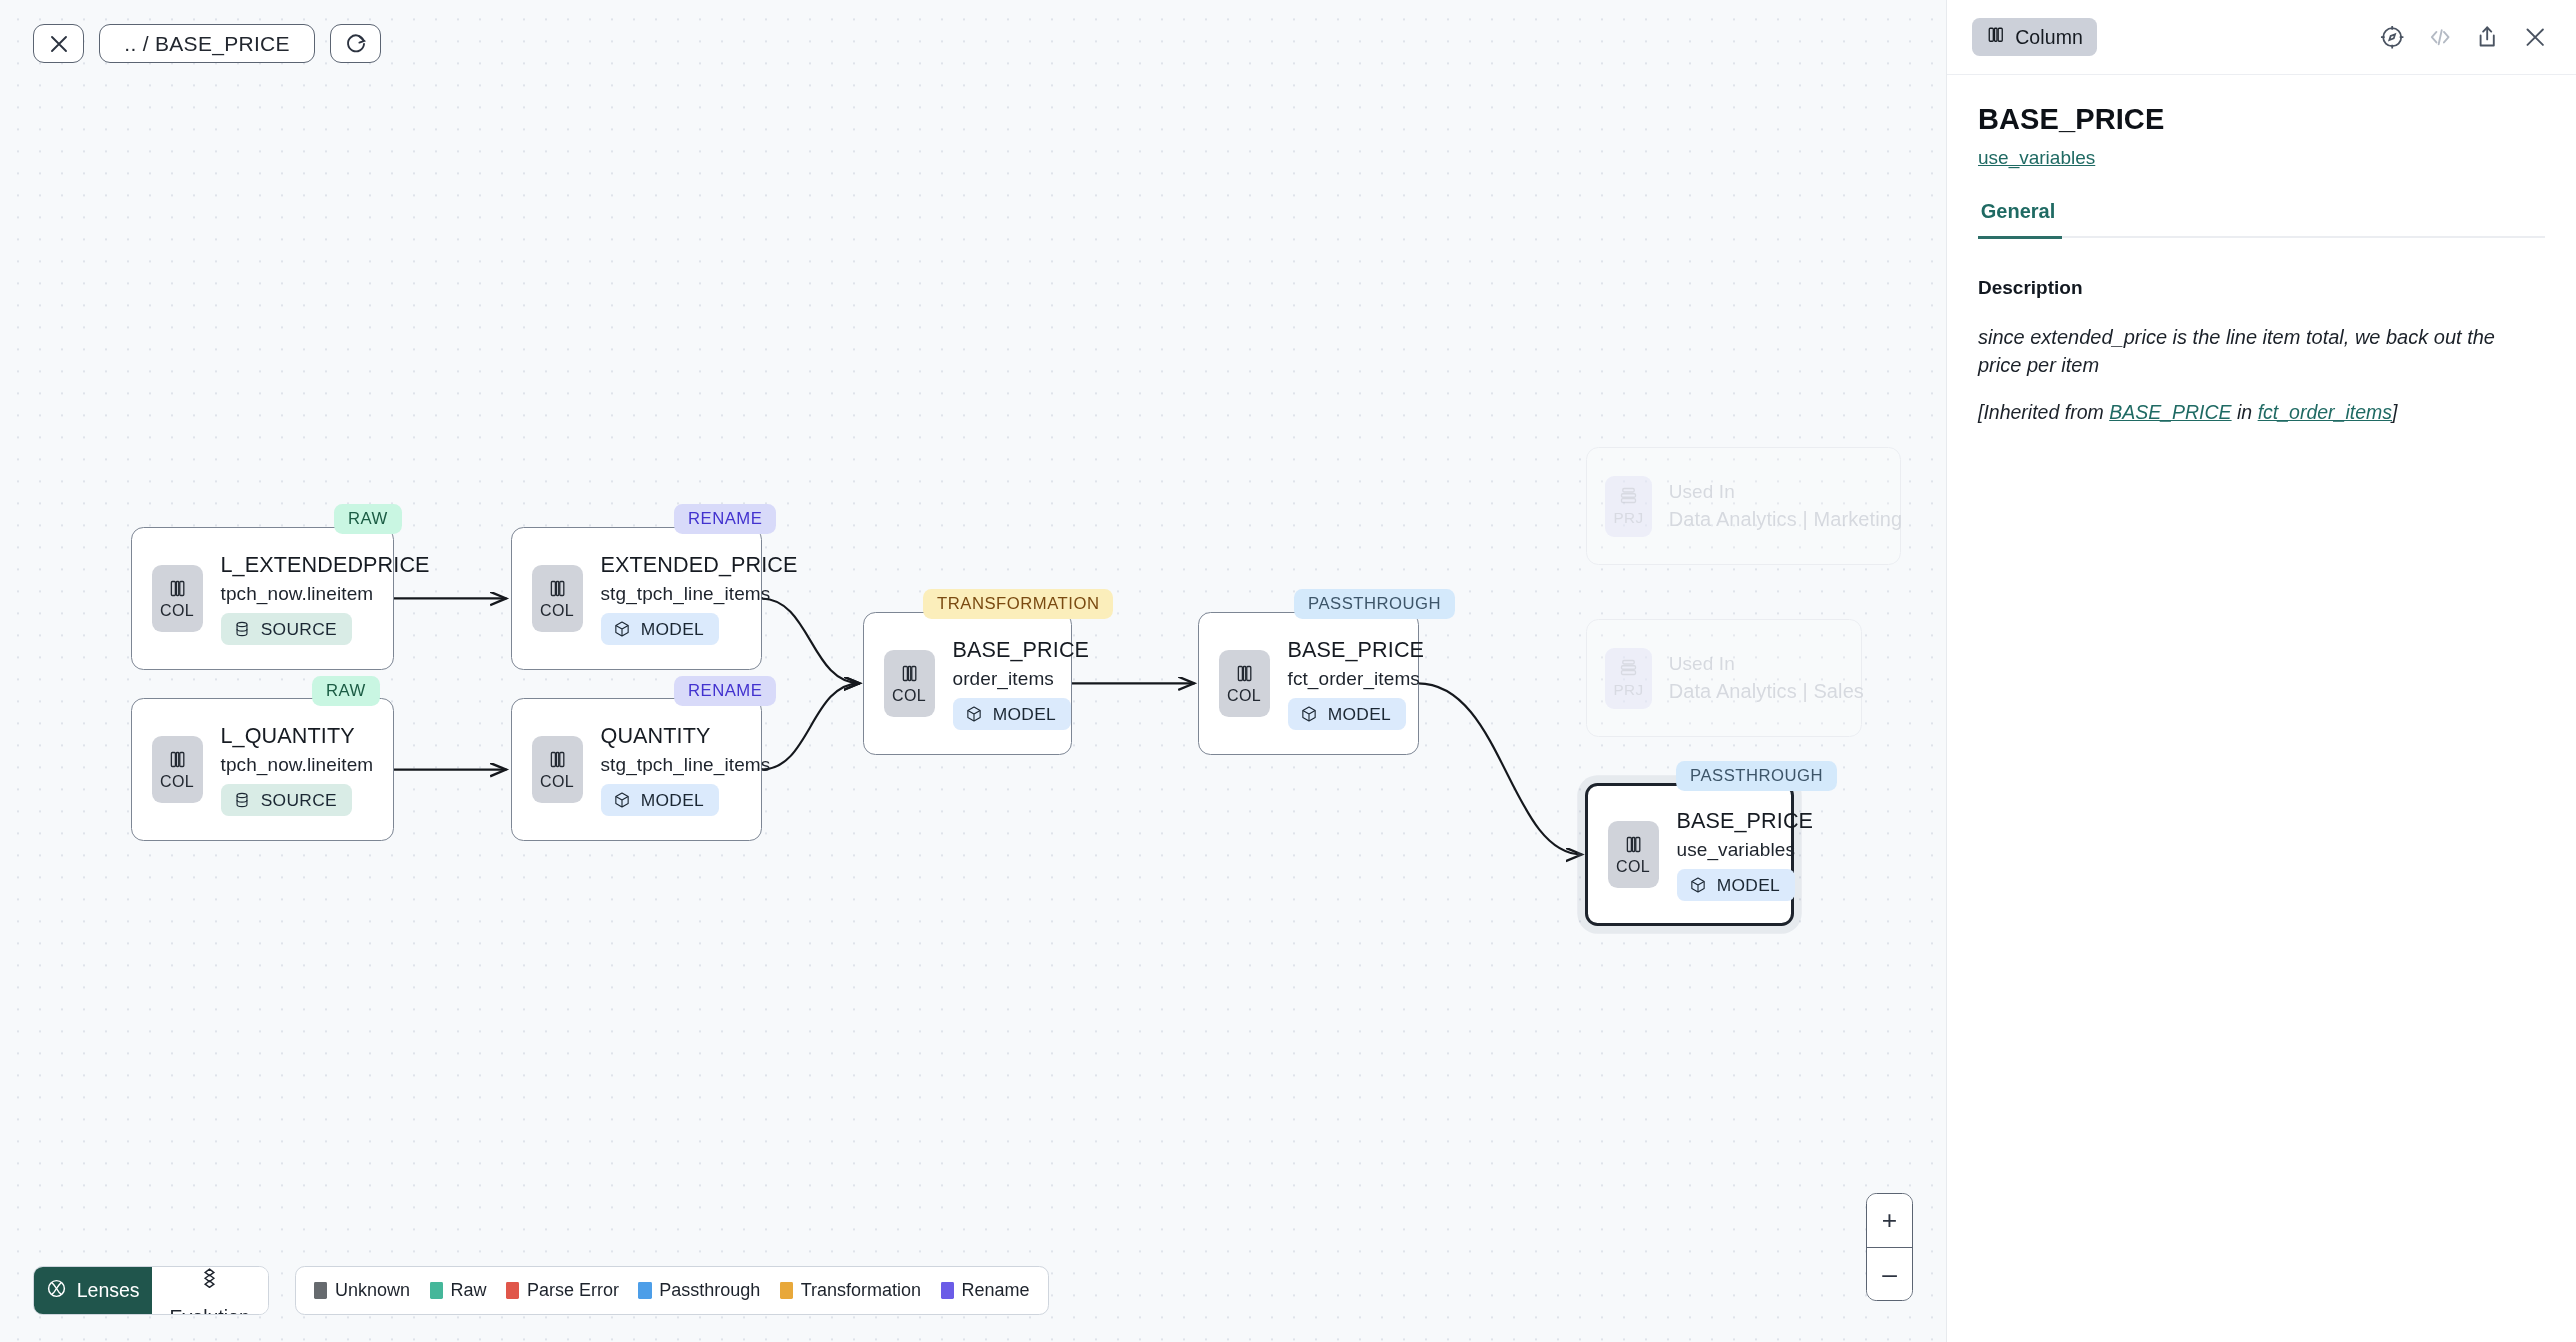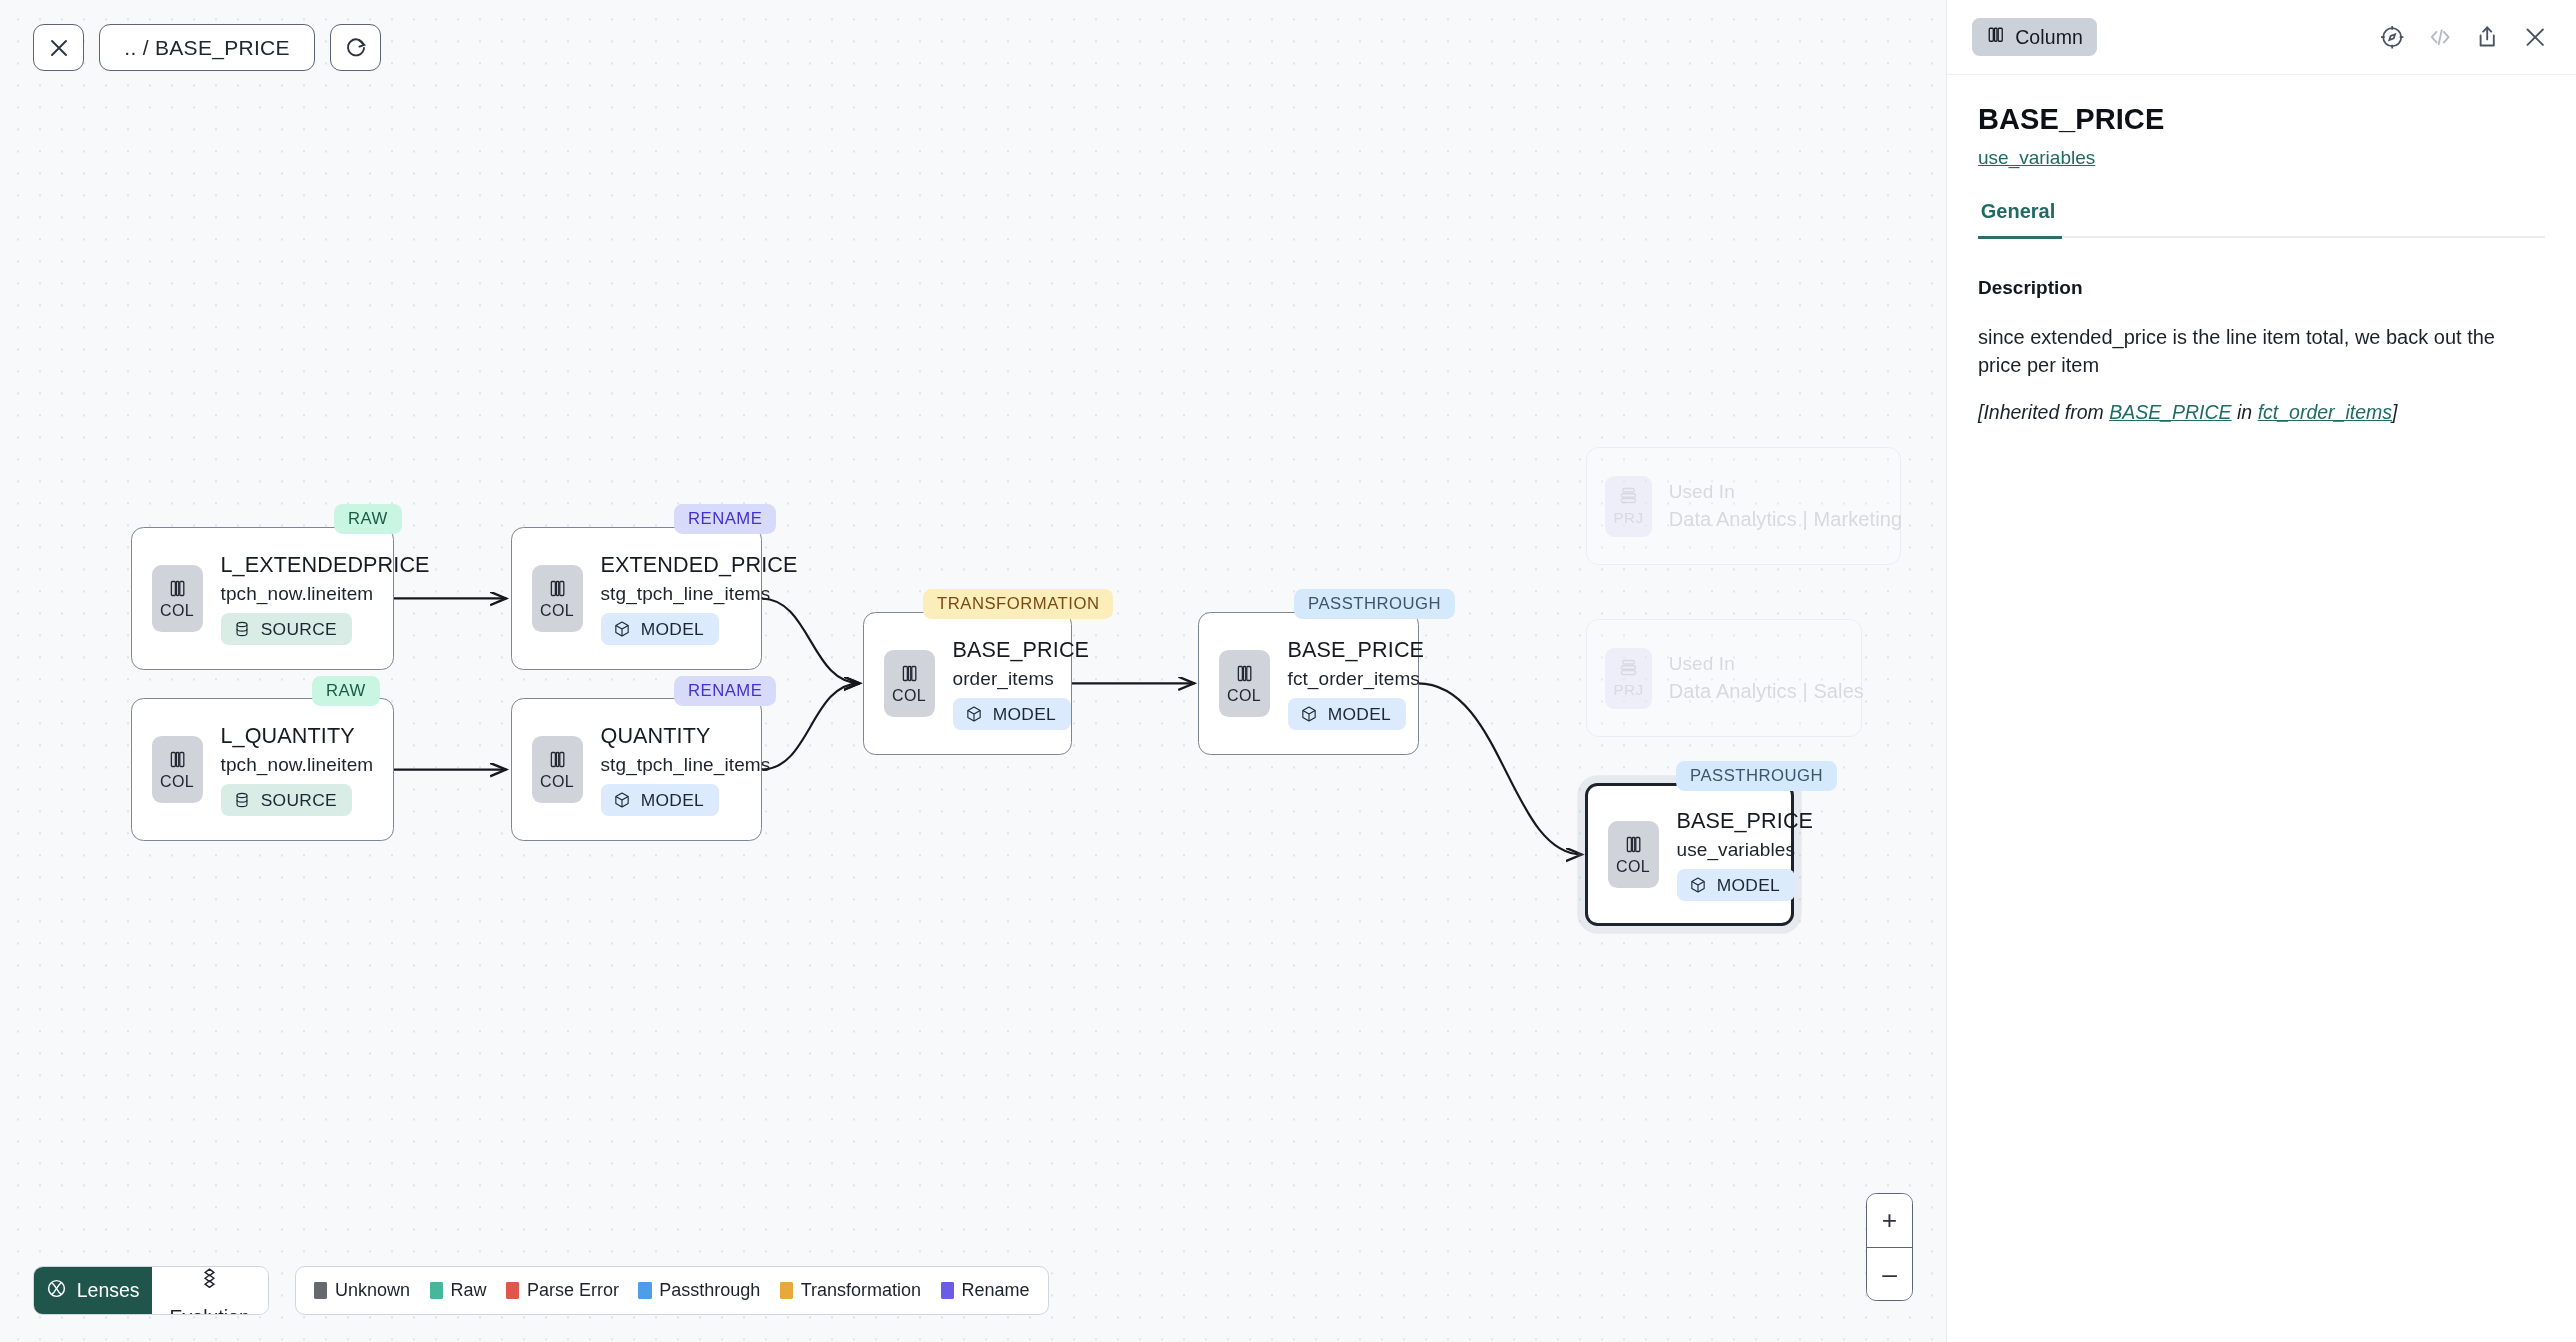--- a/index.html
+++ b/index.html
@@ -23,21 +23,21 @@
     overflow: hidden;
     flex: 0 0 auto;
   }
 
   
   .toolbar { position: absolute; top: 24px; left: 33px; display: flex; align-items: center; gap: 15.3px; z-index: 40; }
   .tb-btn {
     background: #ffffff;
     border: 1.5px solid #5b6472;
     border-radius: 11px;
-    height: 47px;
+    height: 39px;
     display: flex; align-items: center; justify-content: center;
     color: #2c3340;
     cursor: pointer;
   }
   .tb-square { width: 51px; }
   .tb-crumb {
     padding: 0 24px;
     font-size: 21px;
     letter-spacing: 0.3px;
     color: #22272f;
@@ -206,21 +206,21 @@
   .tabs { margin-top: 31px; border-bottom: 2.1px solid #ebedf1; display: flex; }
   .tab {
     font-size: 20px; color: #1f6a63; padding: 0 7px 12.5px 2.8px;
     border-bottom: 3.5px solid #2c6f68; margin-bottom: -2.8px; cursor: pointer; font-weight: bold;
   }
 
   .section { margin-top: 39px; }
   .section-label { font-size: 19px; font-weight: bold; color: #121820; }
   .desc-text {
     margin-top: 24px;
-    font-size: 20px; color: #1b2129; line-height: 1.42;
+    font-size: 20px; font-style: italic; color: #1b2129; line-height: 1.42;
     max-width: 557px;
   }
   .desc-meta { margin-top: 22px; font-size: 19.5px; font-style: italic; color: #1b2129; }
   .desc-meta a { color: #1f6a63; text-decoration: underline; cursor: pointer; font-style: italic; }
 </style>
 </head>
 <body>
 
 <div id="app">
 

